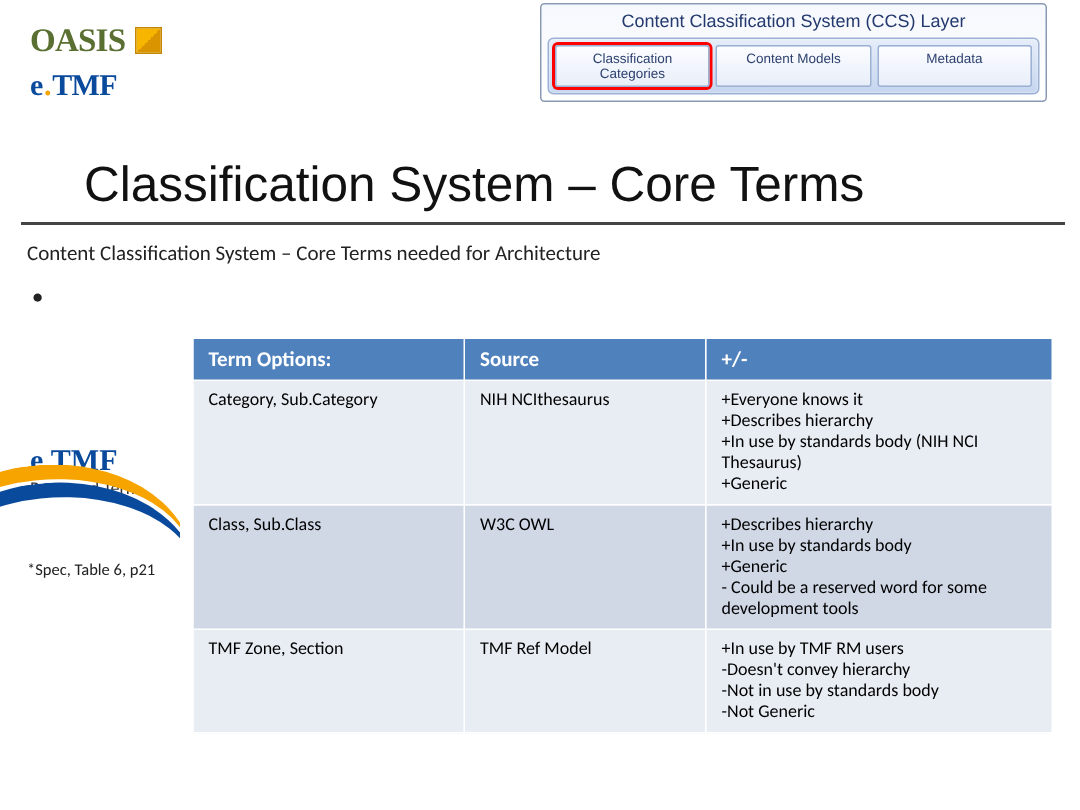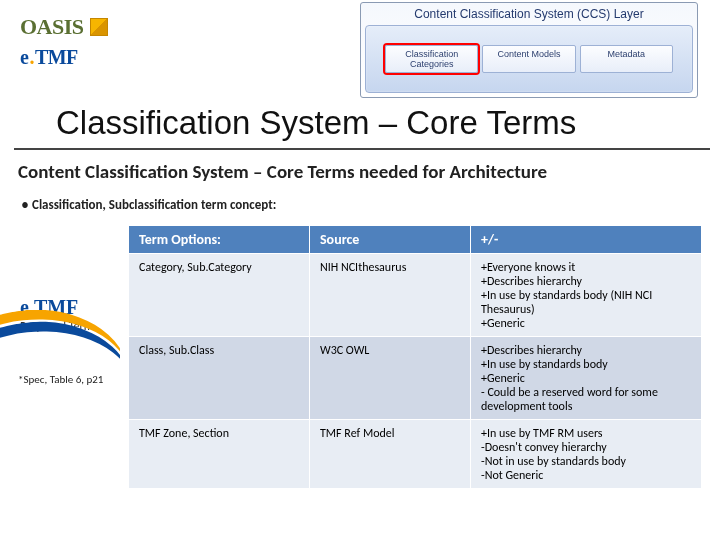--- a/index.html
+++ b/index.html
@@ -53,21 +53,21 @@
     text-align: center;
     font-size: 12px;
     font-family: "Segoe UI", sans-serif;
     color: #243a6e;
     margin-bottom: 4px;
   }
   .ccs-row {
     background: linear-gradient(#e5edf9,#c6d6ef);
     border: 1px solid #9db1d5;
     border-radius: 4px;
-    padding: 19px;
+    padding: 4px;
     display: flex;
     gap: 4px;
     justify-content: space-between;
     box-shadow: inset 0 0 2px rgba(255,255,255,0.6);
   }
   .ccs-box {
     flex: 1;
     background: linear-gradient(#fcfdff,#e8eef9);
     border: 1px solid #9db1d5;
     border-radius: 2px;
@@ -86,21 +86,21 @@
     font-family: Arial, sans-serif;
     color: #111;
   }
   .rule {
     position: absolute; top: 148px; left: 14px;
     width: 696px; height: 2px; background: #444;
   }
 
   
   .body { position: absolute; top: 160px; left: 18px; right: 18px; }
-  .subtitle { font-size: 19px; font-weight: bold; color: #222; margin-bottom: 14px; }
+  .subtitle { font-size: 14px; font-weight: normal; color: #222; margin-bottom: 14px; }
   .bullet-row { display: flex; align-items: flex-start; font-size: 13px; font-weight: bold; color: #222; margin-bottom: 14px; }
   .bullet-dot { width: 14px; text-align: center; }
   
   .left-label {
     position: absolute;
     left: 20px; top: 296px;
     width: 94px;
     font-size: 12px;
     color: #333;
   }
@@ -191,21 +191,20 @@
     </div>
   </div>
 
   <div class="title">Classification System – Core Terms</div>
   <div class="rule"></div>
 
   <div class="body">
     <div class="subtitle">Content Classification System – Core Terms needed for Architecture</div>
     <div class="bullet-row">
       <span class="bullet-dot">•</span>
-      <span>Classification, Subclassification term concept:</span>
     </div>
   </div>
 
   <div class="left-label">
     <div class="mini-etmf">
       <span>e</span><span class="dot">.</span><span>TMF</span>
     </div>
     <div>Proposed Term</div>
   </div>
 

